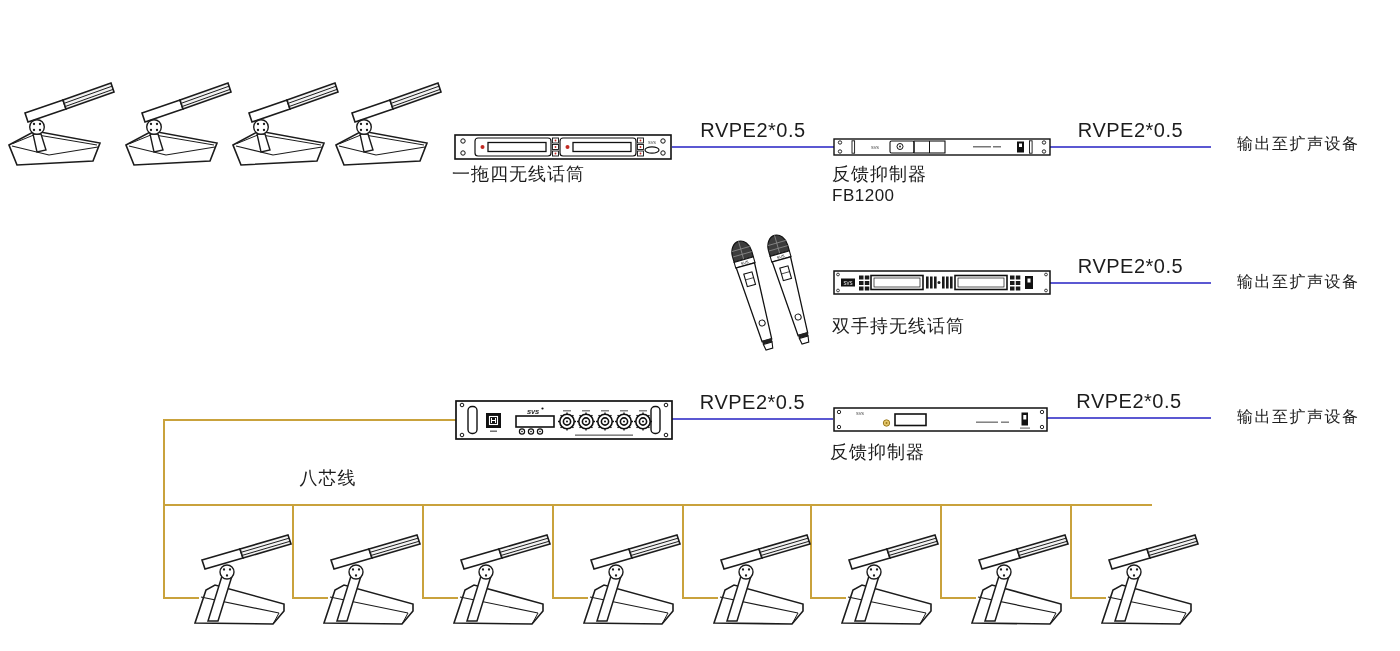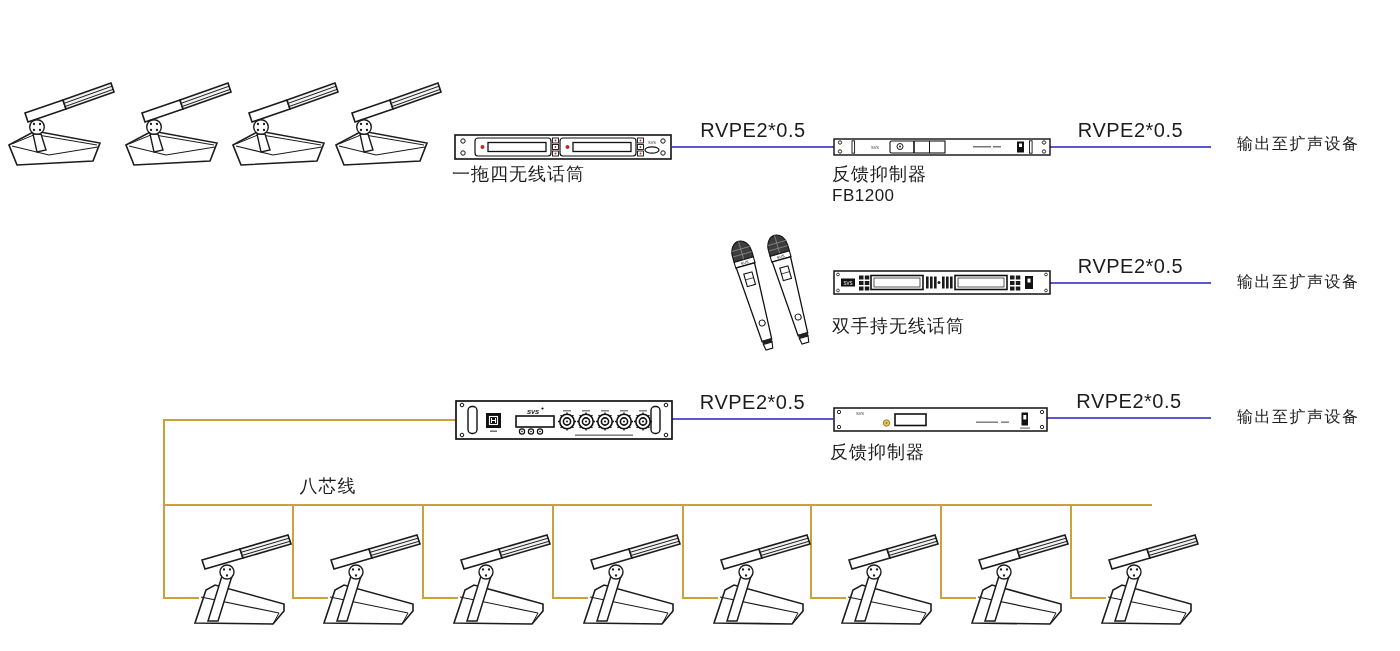--- a/index.html
+++ b/index.html
@@ -335,21 +335,21 @@
   <div class="wire-b" style="left:1050px;top:282px;width:161px;"></div>
   <div class="wire-b" style="left:672px;top:418px;width:161px;"></div>
   <div class="wire-b" style="left:1047px;top:417px;width:164px;"></div>
 
   <div class="cable-label" style="left:672px;top:119px;width:162px;">RVPE2*0.5</div>
   <div class="cable-label" style="left:1050px;top:119px;width:161px;">RVPE2*0.5</div>
   <div class="cable-label" style="left:1050px;top:255px;width:161px;">RVPE2*0.5</div>
   <div class="cable-label" style="left:672px;top:391px;width:161px;">RVPE2*0.5</div>
   <div class="cable-label" style="left:1047px;top:390px;width:164px;">RVPE2*0.5</div>
 
-  <div class="bus-label" style="left:268px;top:466px;width:120px;margin-top:8px;">八芯线</div>
+  <div class="bus-label" style="left:268px;top:466px;width:120px;">八芯线</div>
 
   <div class="out-label" style="left:1237px;top:134px;">输出至扩声设备</div>
   <div class="out-label" style="left:1237px;top:272px;">输出至扩声设备</div>
   <div class="out-label" style="left:1237px;top:407px;">输出至扩声设备</div>
 
   <svg class="abs" style="left:4px;top:68px" width="112" height="98">
       <use href="#sym-mic-top"></use>
     </svg>
   <svg class="abs" style="left:121px;top:68px" width="112" height="98">
       <use href="#sym-mic-top"></use>

